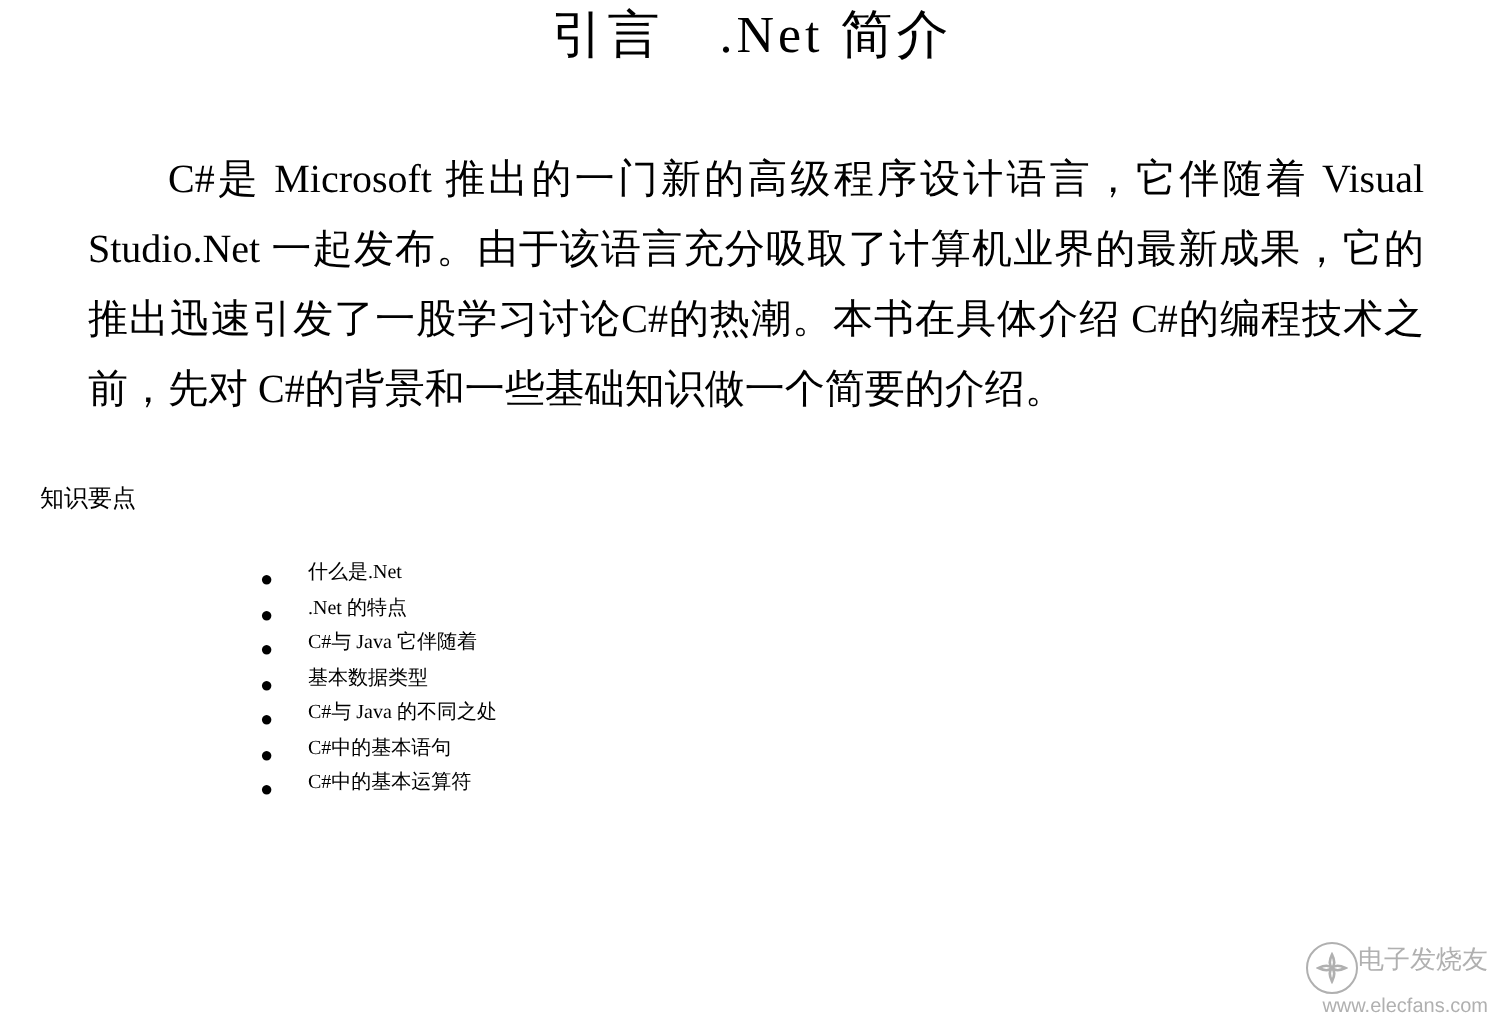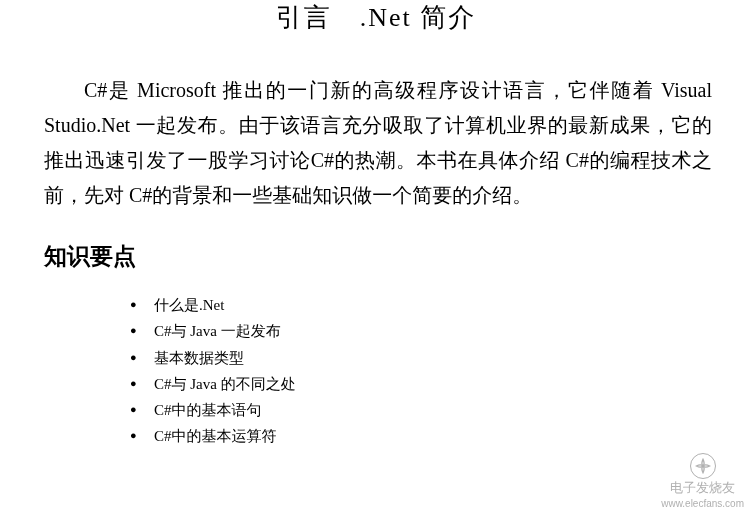--- a/index.html
+++ b/index.html
@@ -24,32 +24,32 @@
       letter-spacing: 2px;
     }
     .intro-paragraph {
       font-size: 20px;
       line-height: 1.75;
       padding: 0 40px 0 44px;
       text-indent: 2em;
       text-align: justify;
     }
     .section-heading {
-      font-size: 23px;
-      font-weight: bold;
-      padding-left: 44px;
+      font-size: 12px;
+      font-weight: normal;
+      padding-left: 20px;
       padding-top: 28px;
       padding-bottom: 20px;
     }
     .bullet-list {
       list-style: none;
       padding-left: 130px;
     }
     .bullet-list li {
-      font-size: 15px;
+      font-size: 10px;
       line-height: 1.75;
       position: relative;
       padding-left: 24px;
     }
     .bullet-list li::before {
       content: "●";
       position: absolute;
       left: 0;
       font-size: 11px;
       top: 3px;
@@ -57,24 +57,23 @@
     .watermark {
       position: absolute;
       right: 8px;
       bottom: 6px;
       text-align: right;
       color: #b0b0b0;
       font-family: Arial, sans-serif;
     }
     .watermark-logo {
       display: flex;
-      align-items: center;
+      align-items: flex-start;
       justify-content: flex-end;
       gap: 0;
-      flex-direction: column;
     }
     .watermark-icon {
       width: 26px;
       height: 26px;
       border: 1.5px solid #b0b0b0;
       border-radius: 50%;
       display: flex;
       align-items: center;
       justify-content: center;
       position: relative;
@@ -96,21 +95,22 @@
 <body>
 
 <h1 class="page-title">引言　.Net 简介</h1>
 
 <p class="intro-paragraph">C#是 Microsoft 推出的一门新的高级程序设计语言，它伴随着 Visual Studio.Net 一起发布。由于该语言充分吸取了计算机业界的最新成果，它的推出迅速引发了一股学习讨论C#的热潮。本书在具体介绍 C#的编程技术之前，先对 C#的背景和一些基础知识做一个简要的介绍。</p>
 
 <h2 class="section-heading">知识要点</h2>
 
 <ul class="bullet-list">
   <li>什么是.Net</li>
-  <li>C#与 Java 一起发布</li>
+  <li>.Net 的特点</li>
+  <li>C#与 Java 它伴随着</li>
   <li>基本数据类型</li>
   <li>C#与 Java 的不同之处</li>
   <li>C#中的基本语句</li>
   <li>C#中的基本运算符</li>
 </ul>
 
 <div class="watermark">
   <div class="watermark-logo">
     <span class="watermark-icon">
       <svg viewBox="0 0 24 24" fill="none" stroke="#b0b0b0" stroke-width="2">

